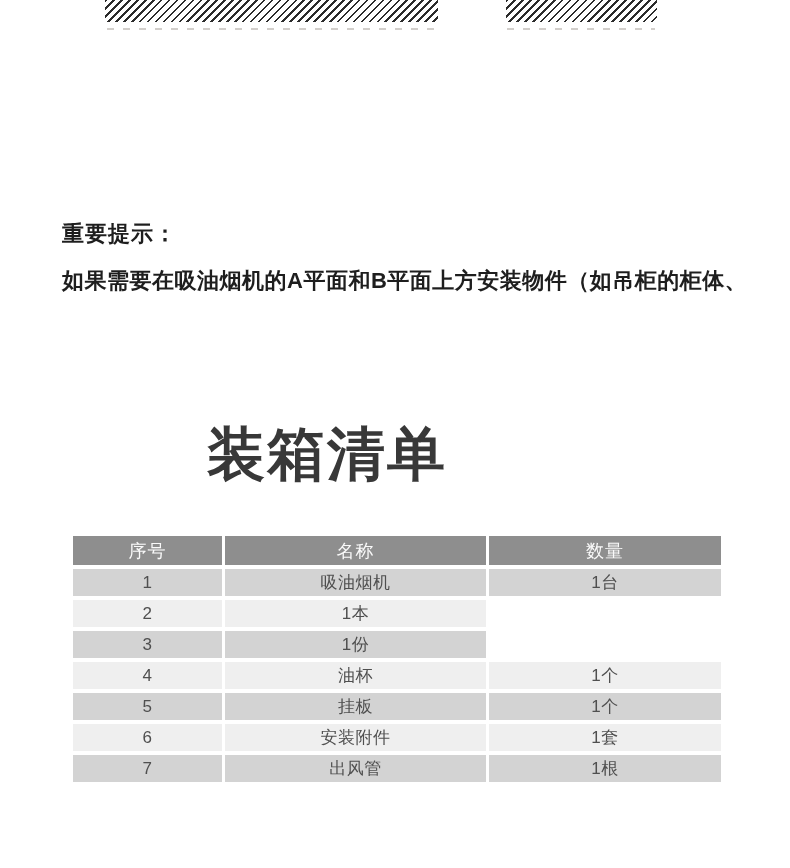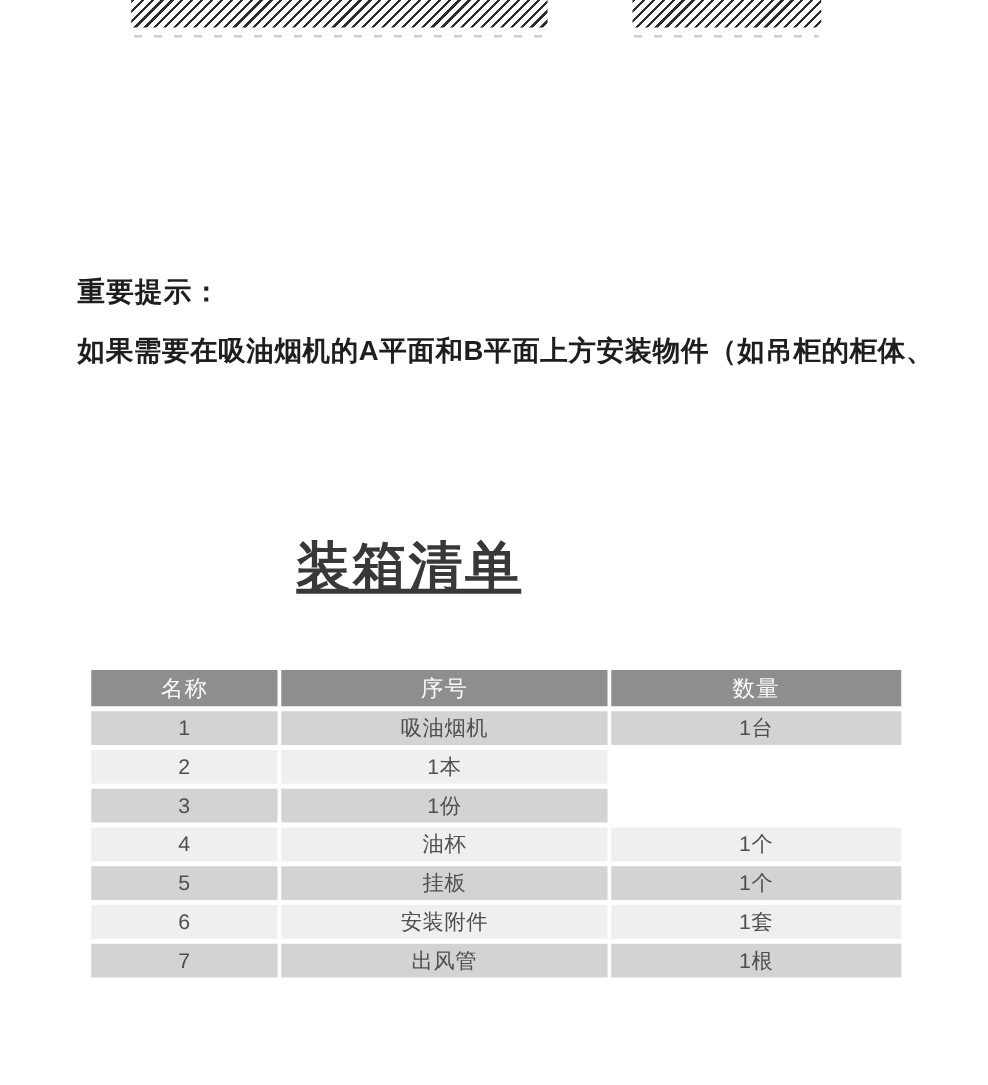--- a/index.html
+++ b/index.html
@@ -78,26 +78,25 @@
     text-align: right;
   }
 
   
   .page-title {
     position: absolute;
     left: 0;
     top: 418px;
     width: 654px;
     text-align: center;
-    font-size: 43px;
+    font-size: 58px;
     line-height: 72px;
     font-weight: 800;
     letter-spacing: 2px;
     color: var(--title-color);
-    text-decoration: underline;
   }
 
   
   .packing-table {
     position: absolute;
     left: 73px;
     top: 536px;
     width: 648px;
   }
   .t-row {
@@ -141,22 +140,22 @@
   <div class="notice">
     <div class="notice-heading">重要提示：</div>
     <div class="notice-line">如果需要在吸油烟机的A平面和B平面上方安装物件（如吊柜的柜体、</div>
   </div>
 
   <div class="page-title">装箱清单</div>
 
   <div class="packing-table">
 
     <div class="t-row header">
+      <div class="cell">序号</div>
       <div class="cell">名称</div>
-      <div class="cell">序号</div>
       <div class="cell">数量</div>
     </div>
 
     <div class="t-row data odd">
       <div class="cell">1</div>
       <div class="cell">吸油烟机</div>
       <div class="cell">1台</div>
     </div>
 
     <div class="t-row data even">

